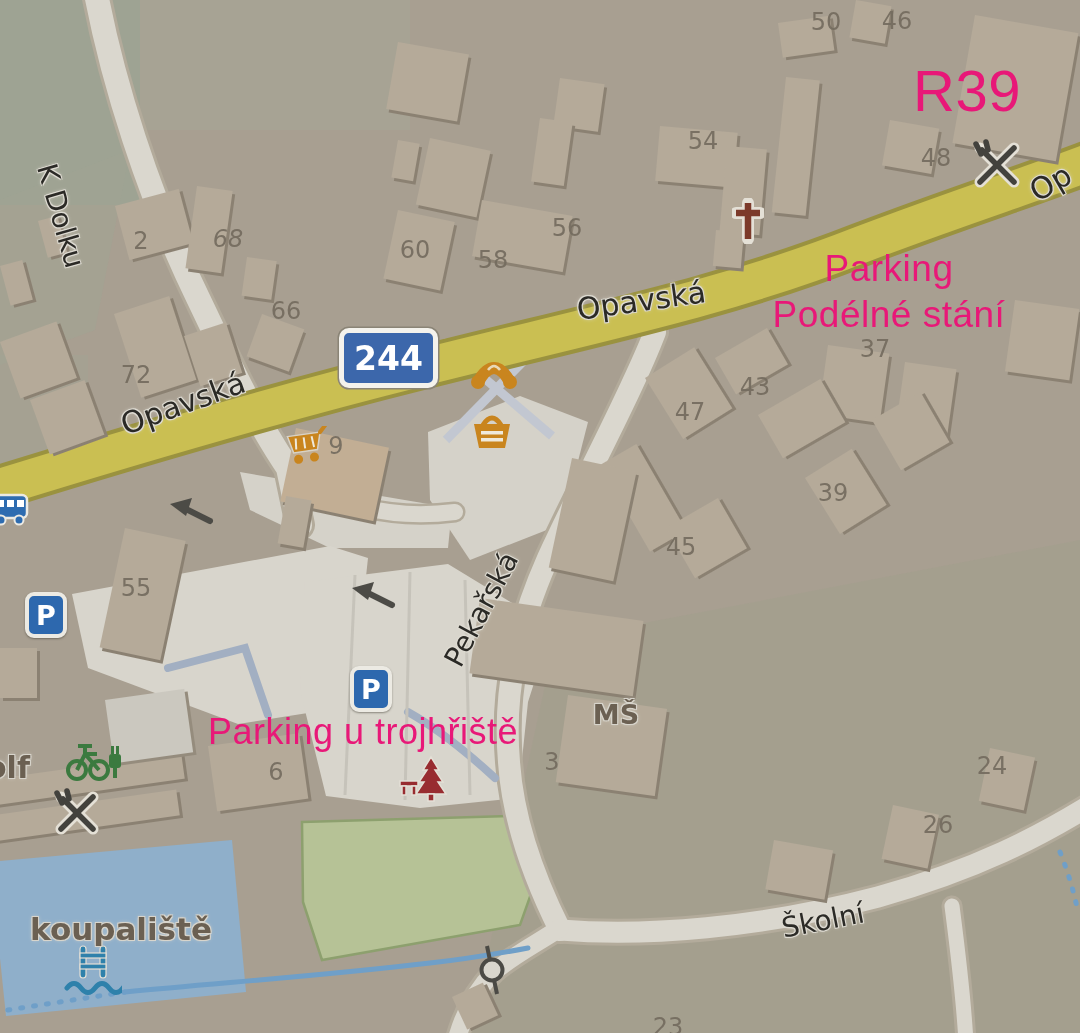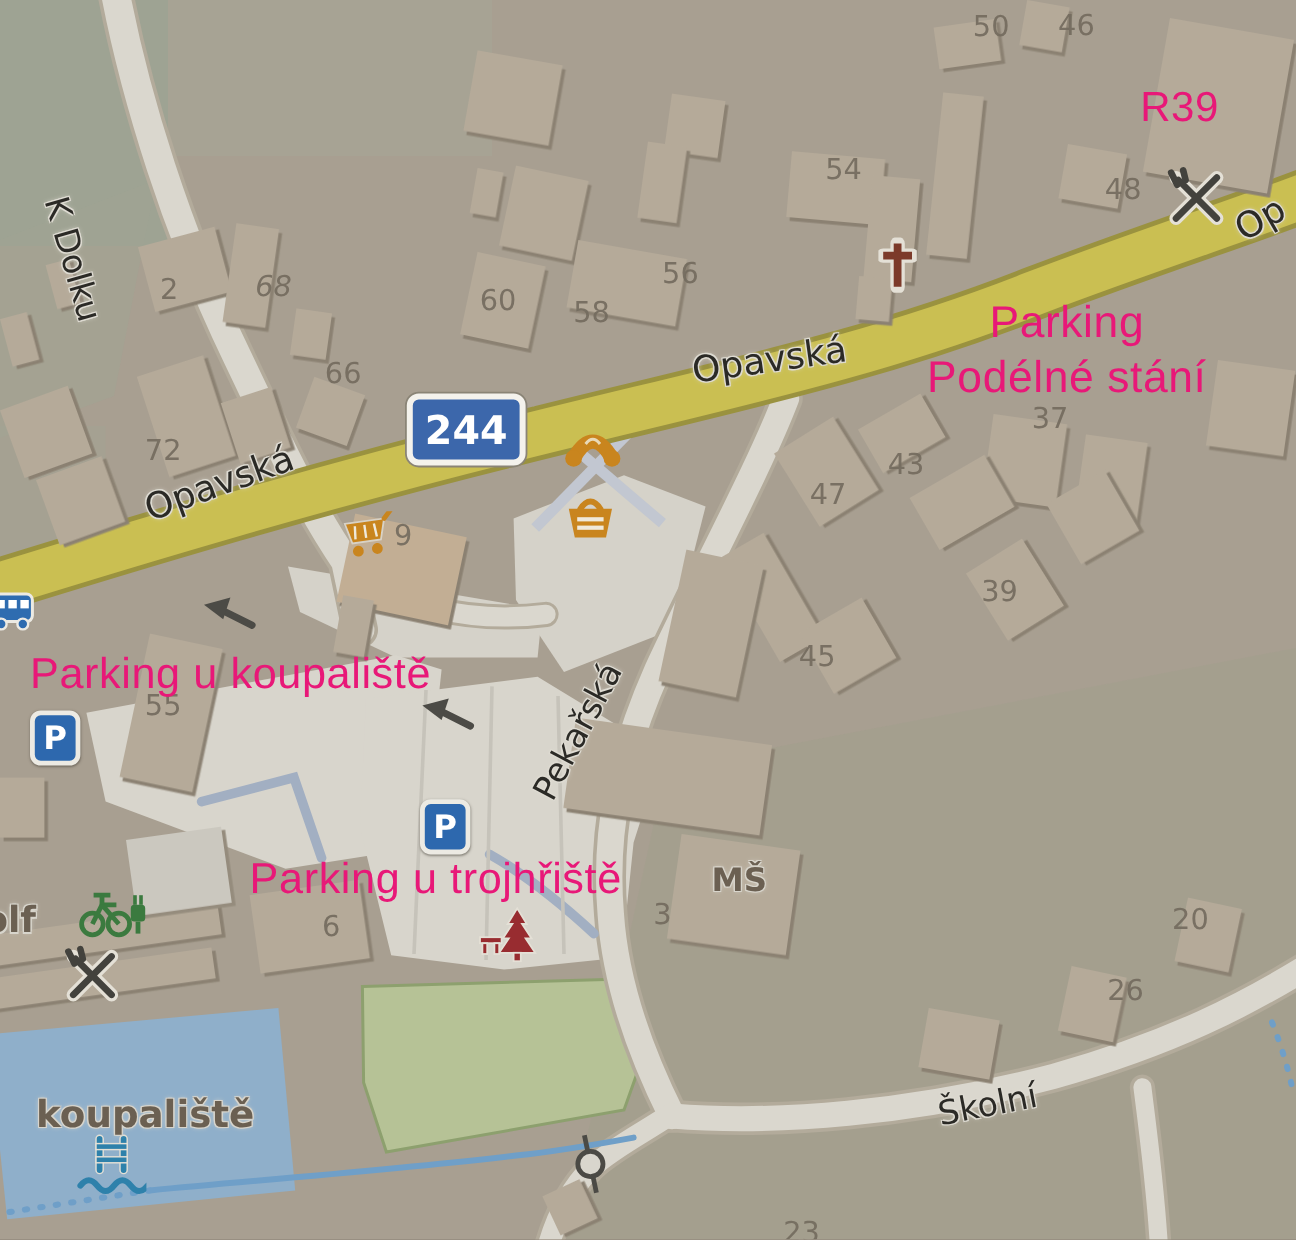--- a/index.html
+++ b/index.html
@@ -295,21 +295,21 @@
   </div>
 
   <div class="lbl street" style="left:46px;top:148px;transform:rotate(74deg);transform-origin:0 50%;">K Dolku</div>
   <div class="lbl street" style="left:122px;top:408px;transform:rotate(-20deg);transform-origin:0 50%;font-size:30px;">Opavská</div>
   <div class="lbl street" style="left:577px;top:292px;transform:rotate(-8deg);transform-origin:0 50%;font-size:30px;">Opavská</div>
   <div class="lbl street" style="left:1032px;top:176px;transform:rotate(-30deg);transform-origin:0 50%;font-size:30px;">Op</div>
   <div class="lbl street" style="left:452px;top:648px;transform:rotate(-62deg);transform-origin:0 50%;">Pekařská</div>
   <div class="lbl street" style="left:782px;top:912px;transform:rotate(-11deg);transform-origin:0 50%;">Školní</div>
 
   <div class="lbl poi-lbl center" style="left:121px;top:929px;font-size:31px;">koupaliště</div>
-  <div class="lbl poi-lbl center" style="left:616px;top:734px;font-size:27px;">MŠ</div>
+  <div class="lbl poi-lbl center" style="left:616px;top:714px;font-size:27px;">MŠ</div>
   <div class="lbl poi-lbl" style="left:-14px;top:750px;font-size:30px;">olf</div>
 
   <span class="lbl num" style="left:826px;top:22px;">50</span>
   <span class="lbl num" style="left:897px;top:21px;">46</span>
   <span class="lbl num" style="left:703px;top:141px;">54</span>
   <span class="lbl num" style="left:936px;top:158px;">48</span>
   <span class="lbl num" style="left:567px;top:228px;">56</span>
   <span class="lbl num" style="left:493px;top:260px;">58</span>
   <span class="lbl num" style="left:415px;top:250px;">60</span>
   <span class="lbl num" style="left:141px;top:241px;">2</span>
@@ -319,25 +319,24 @@
   <span class="lbl num" style="left:1112px;top:297px;">29</span>
   <span class="lbl num" style="left:875px;top:349px;">37</span>
   <span class="lbl num" style="left:755px;top:387px;">43</span>
   <span class="lbl num" style="left:690px;top:412px;">47</span>
   <span class="lbl num" style="left:833px;top:493px;">39</span>
   <span class="lbl num" style="left:681px;top:547px;">45</span>
   <span class="lbl num" style="left:136px;top:588px;">55</span>
   <span class="lbl num" style="left:336px;top:446px;">9</span>
   <span class="lbl num" style="left:276px;top:772px;">6</span>
   <span class="lbl num" style="left:552px;top:762px;">3</span>
-  <span class="lbl num" style="left:992px;top:766px;">20</span>
+  <span class="lbl num" style="left:992px;top:766px;">24</span>
   <span class="lbl num" style="left:938px;top:825px;">26</span>
   <span class="lbl num" style="left:668px;top:1027px;">23</span>
 
-  <div class="lbl pink center" style="left:967px;top:90px;font-size:35px;margin-left:16px;">R39</div>
+  <div class="lbl pink center" style="left:967px;top:90px;font-size:58px;">R39</div>
   <div class="lbl pink center" style="left:889px;top:292px;font-size:37px;line-height:1.25;">
     <div>Parking</div>
     <div>Podélné stání</div>
   </div>
-  <div class="lbl pink" style="left:25px;top:540px;font-size:36px;">Parking u koupaliště</div>
   <div class="lbl pink" style="left:208px;top:711px;font-size:36px;">Parking u trojhřiště</div>
 
 </div>
 
 </body></html>

